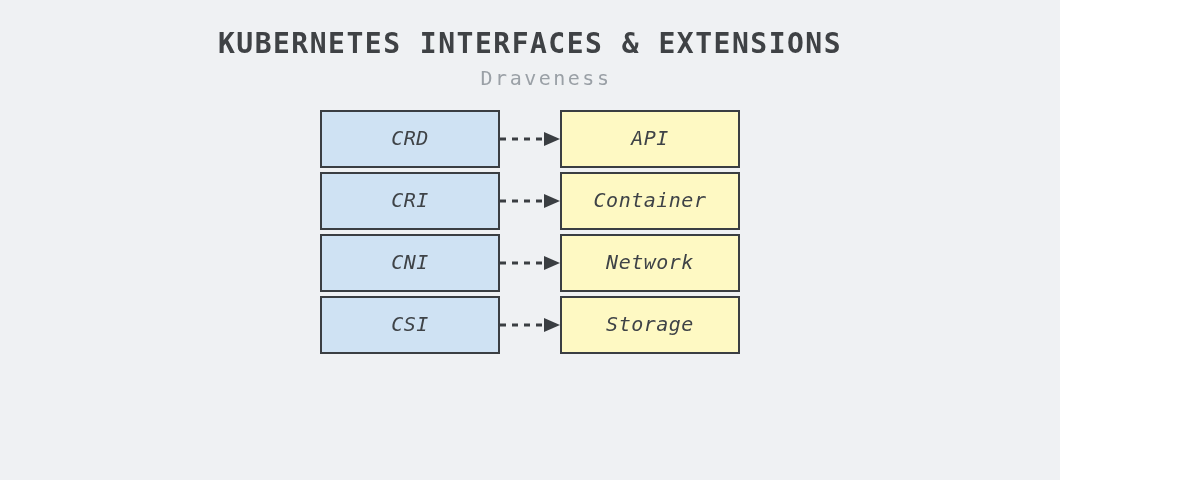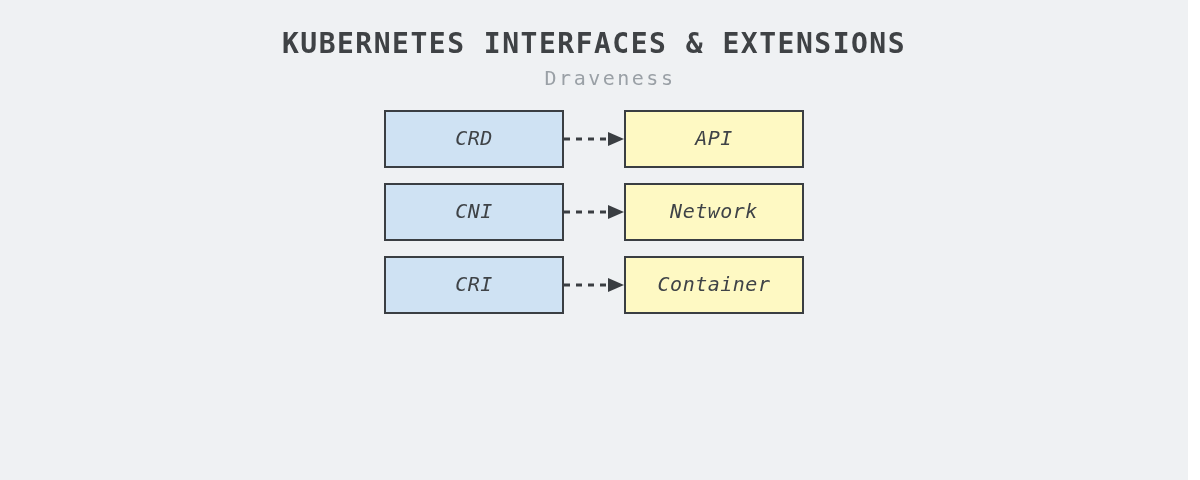--- a/index.html
+++ b/index.html
@@ -1,21 +1,21 @@
 <!DOCTYPE html>
 <html><head>
 <meta charset="utf-8">
 <style>
   html, body {
     margin: 0;
     padding: 0;
   }
   .canvas {
     position: relative;
-    width: 1188px;
+    width: 1060px;
     height: 480px;
     background: #eff1f3;
     overflow: hidden;
     font-family: "DejaVu Sans Mono", "Liberation Mono", monospace;
   }
   .title {
     margin: 0;
     padding-top: 27px;
     text-align: center;
     font-size: 28px;
@@ -32,21 +32,21 @@
     letter-spacing: 2.5px;
     color: #9aa0a6;
     line-height: 1.25;
     margin-left: 32px;
   }
   .diagram {
     margin-top: 19px;
     display: flex;
     flex-direction: column;
     align-items: center;
-    gap: 15px;
+    gap: 4px;
   }
   .row {
     display: flex;
     align-items: center;
   }
   .box {
     box-sizing: border-box;
     width: 180px;
     height: 58px;
     border: 2px solid #3a3e42;
@@ -86,33 +86,41 @@
     <div class="row">
       <div class="box interface">CRD</div>
       <svg class="arrow" viewBox="0 0 60 20" xmlns="http://www.w3.org/2000/svg">
         <line x1="0" y1="10" x2="45" y2="10" stroke="#3a3e42" stroke-width="3" stroke-dasharray="6 6"></line>
         <polygon points="44,3 60,10 44,17" fill="#3a3e42"></polygon>
       </svg>
       <div class="box target">API</div>
     </div>
 
     <div class="row">
+      <div class="box interface">CRI</div>
+      <svg class="arrow" viewBox="0 0 60 20" xmlns="http://www.w3.org/2000/svg">
+        <line x1="0" y1="10" x2="45" y2="10" stroke="#3a3e42" stroke-width="3" stroke-dasharray="6 6"></line>
+        <polygon points="44,3 60,10 44,17" fill="#3a3e42"></polygon>
+      </svg>
+      <div class="box target">Container</div>
+    </div>
+
+    <div class="row">
       <div class="box interface">CNI</div>
       <svg class="arrow" viewBox="0 0 60 20" xmlns="http://www.w3.org/2000/svg">
         <line x1="0" y1="10" x2="45" y2="10" stroke="#3a3e42" stroke-width="3" stroke-dasharray="6 6"></line>
         <polygon points="44,3 60,10 44,17" fill="#3a3e42"></polygon>
       </svg>
       <div class="box target">Network</div>
     </div>
 
     <div class="row">
-      <div class="box interface">CRI</div>
+      <div class="box interface">CSI</div>
       <svg class="arrow" viewBox="0 0 60 20" xmlns="http://www.w3.org/2000/svg">
         <line x1="0" y1="10" x2="45" y2="10" stroke="#3a3e42" stroke-width="3" stroke-dasharray="6 6"></line>
         <polygon points="44,3 60,10 44,17" fill="#3a3e42"></polygon>
       </svg>
-      <div class="box target">Container</div>
+      <div class="box target">Storage</div>
     </div>
-
 
 
   </div>
 </div>
 
 </body></html>

